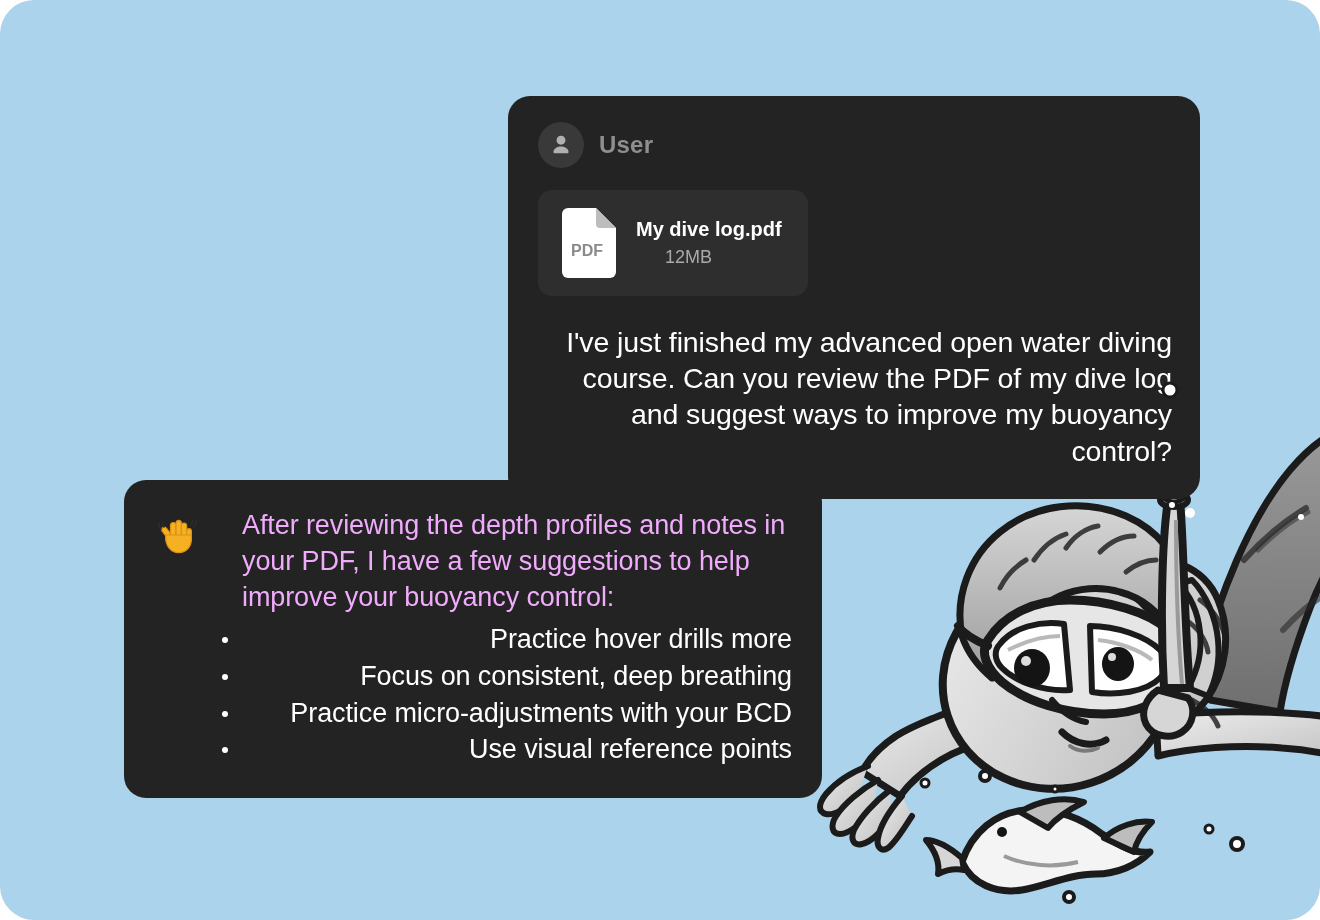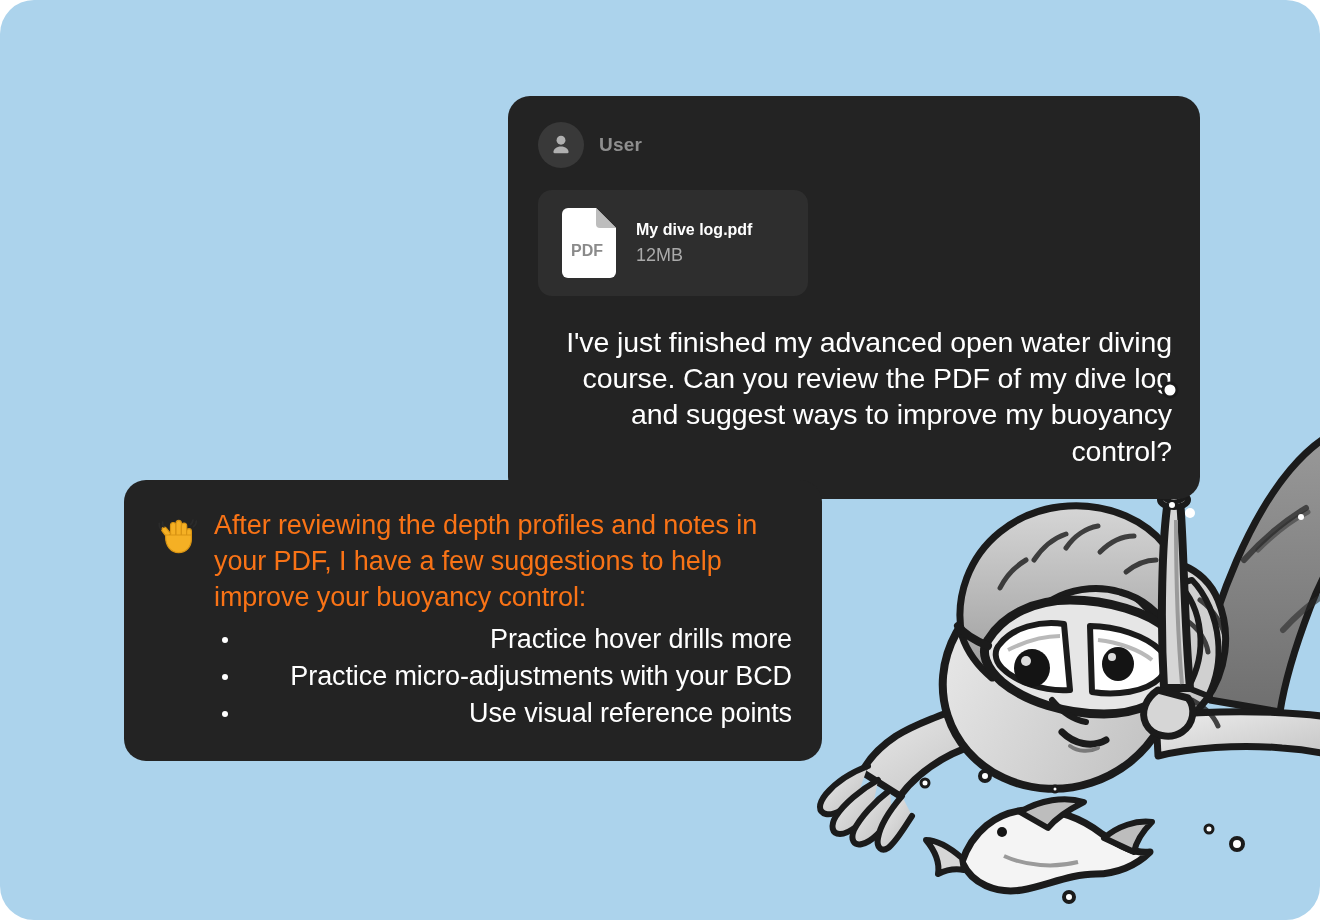--- a/index.html
+++ b/index.html
@@ -48,47 +48,48 @@
     width: 46px; height: 46px;
     border-radius: 50%;
     background: #393939;
     display: flex;
     align-items: center;
     justify-content: center;
     flex: none;
   }
   .avatar svg { display: block; }
   .msg-author {
-    font-size: 19px;
+    font-size: 24px;
     font-weight: bold;
     color: #8e8e8e;
     letter-spacing: .2px;
   }
 
   .file-card {
     display: flex;
     align-items: center;
     gap: 18px;
     background: #2e2e2e;
     border-radius: 14px;
     padding: 18px 22px;
     width: 270px;
     margin-bottom: 28px;
   }
   .file-icon { flex: none; width: 58px; height: 70px; }
   .file-meta { display: flex; flex-direction: column; gap: 6px; min-width: 0; }
   .file-name {
-    font-size: 16px;
+    font-size: 20px;
     font-weight: bold;
     color: #ffffff;
     white-space: nowrap;
   }
   .file-size {
     font-size: 18px;
     color: #aaaaaa;
+    margin-left: 29px;
   }
 
   .msg-body {
     font-size: 28.5px;
     line-height: 1.27;
     color: #ffffff;
     letter-spacing: -.1px;
     text-align: right;
   }
 
@@ -101,22 +102,23 @@
   .assist-row {
     display: flex;
     gap: 14px;
     align-items: flex-start;
   }
   .wave-emoji { flex: none; width: 48px; height: 48px; margin-top: 4px; }
   .assist-col { flex: 1 1 auto; min-width: 0; }
   .assist-intro {
     font-size: 27px;
     line-height: 1.33;
-    color: #f97316;
+    color: #f0abfc;
     letter-spacing: -.1px;
+    margin-left: 28px;
   }
   .assist-list {
     list-style: none;
     margin-top: 6px;
     text-align: right;
   }
   .assist-list li {
     position: relative;
     padding-left: 28px;
     font-size: 27px;
@@ -325,20 +327,21 @@
           <path d="M11.8 14.8c-1.1-1.4-1.5-3.1-1.2-4.6"></path>
           <path d="M8.9 17.2c-1.4-1.7-2-3.9-1.6-5.9"></path>
           <path d="M38.6 12.5c1.4-1.2 2.2-2.8 2.3-4.4"></path>
           <path d="M41.6 14.6c1.7-1.4 2.7-3.4 2.8-5.4"></path>
         </g>
       </svg>
       <div class="assist-col">
         <div class="assist-intro">After reviewing the depth profiles and notes in your PDF, I have a few suggestions to help improve your buoyancy control:</div>
         <ul class="assist-list">
           <li>Practice hover drills more</li>
+          <li>Focus on consistent, deep breathing</li>
           <li>Practice micro-adjustments with your BCD</li>
           <li>Use visual reference points</li>
         </ul>
       </div>
     </div>
   </div>
 
 </div>
 
 </body></html>

